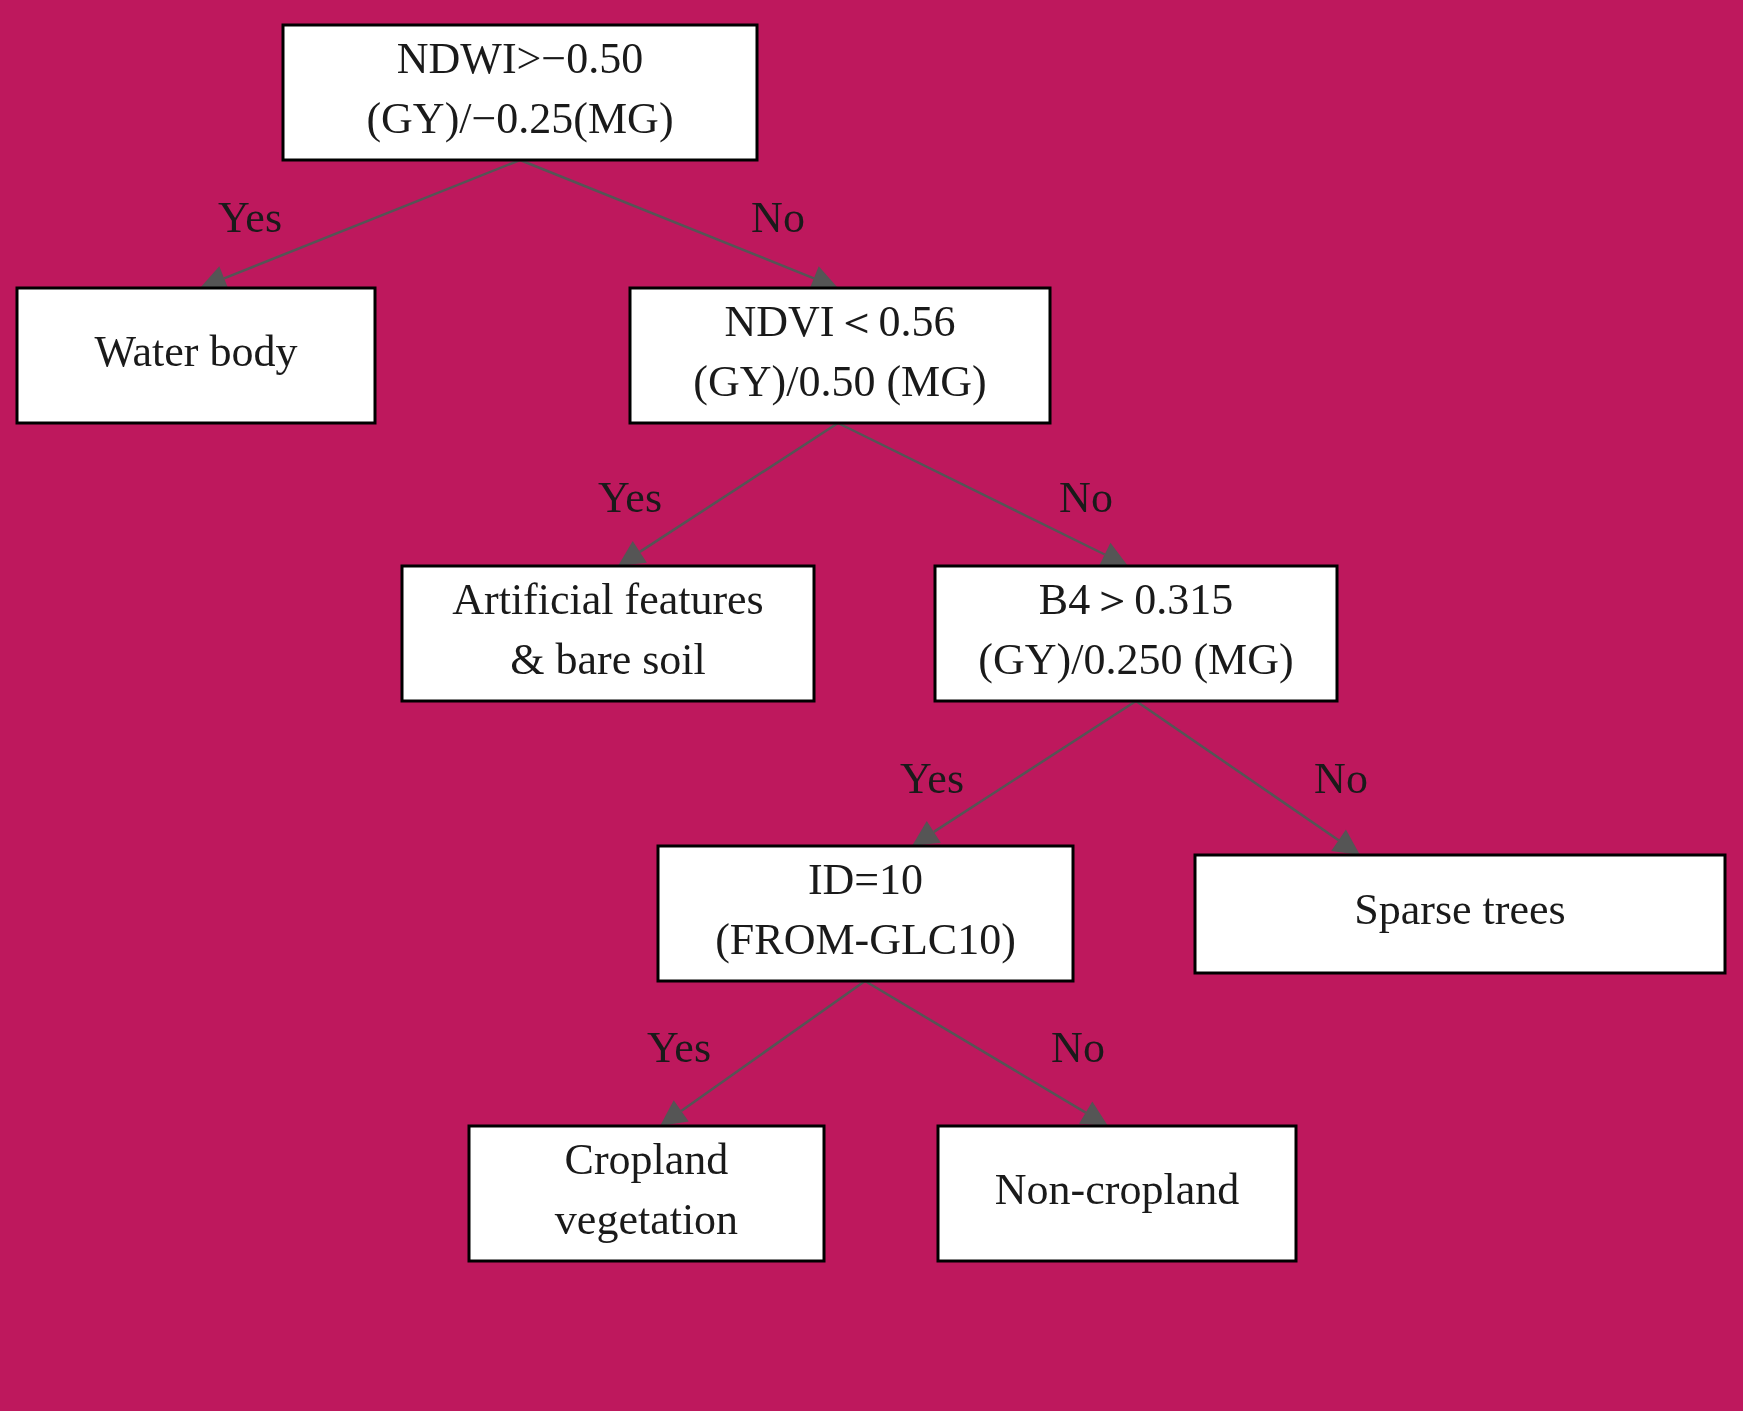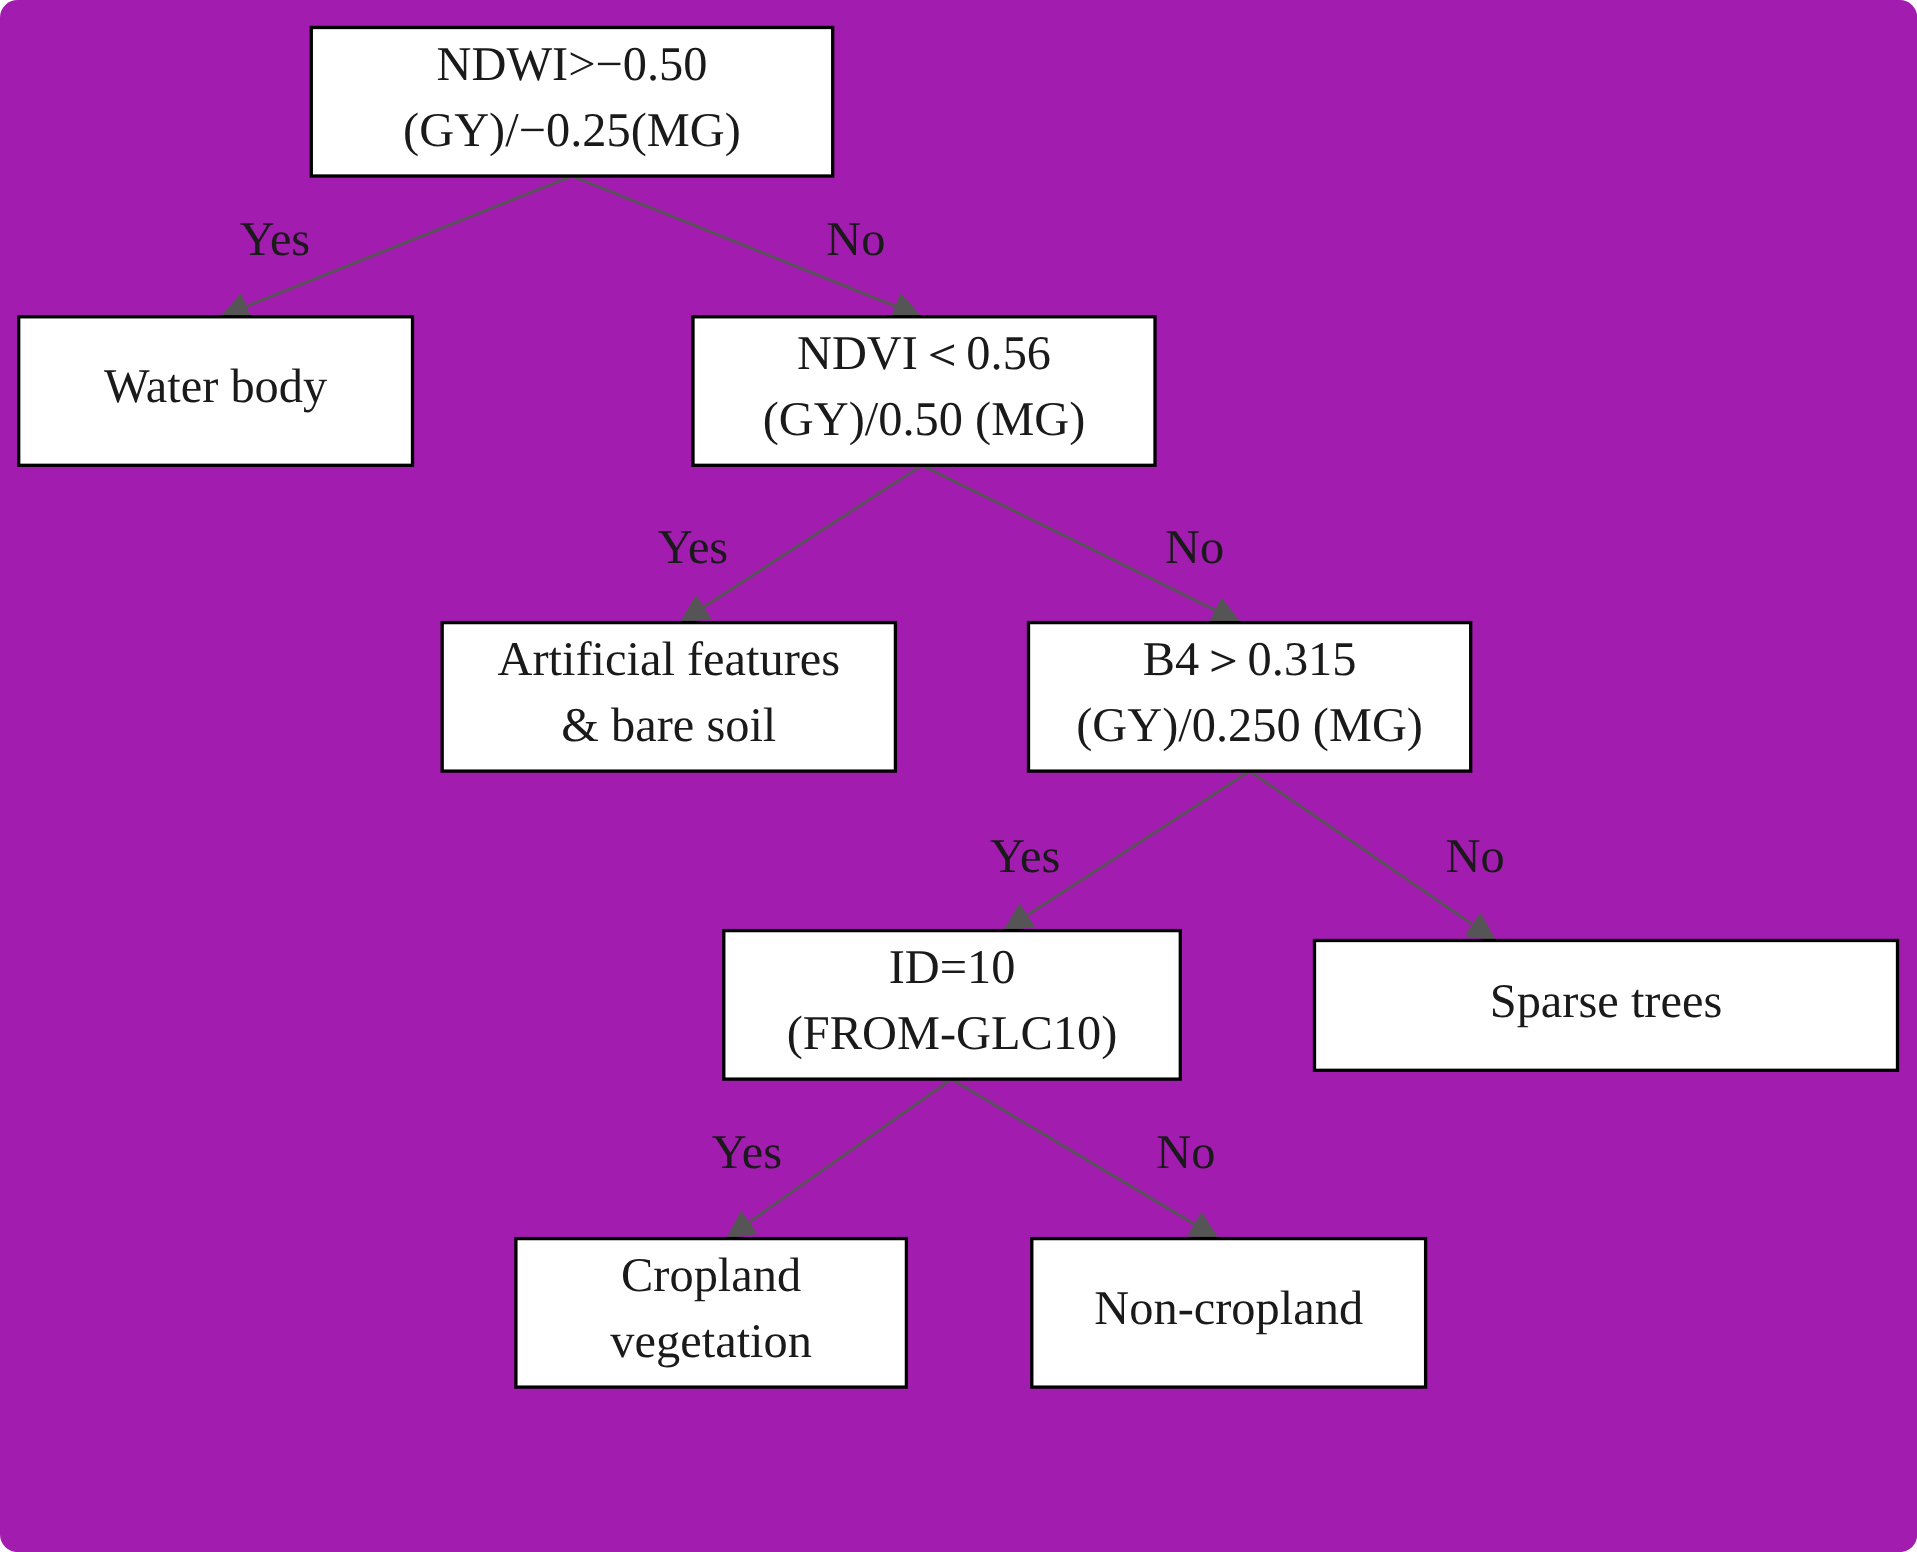--- a/index.html
+++ b/index.html
@@ -4,23 +4,22 @@
 <style>
   html, body {
     margin: 0;
     padding: 0;
     background: #ffffff;
   }
   #canvas-wrap {
     position: relative;
     width: 1743px;
     height: 1411px;
-    background: #a21caf;
+    background: #be185d;
     overflow: hidden;
-    border-radius: 16px;
   }
   svg#tree {
     position: absolute;
     top: 0;
     left: 0;
     width: 1743px;
     height: 1411px;
     display: block;
   }
   .node-box {

